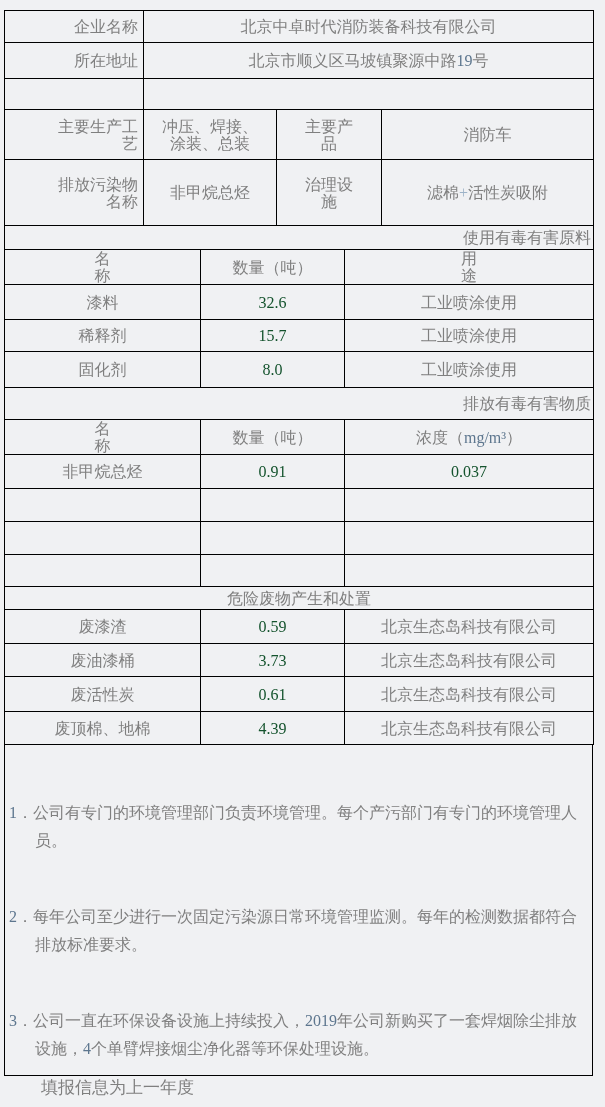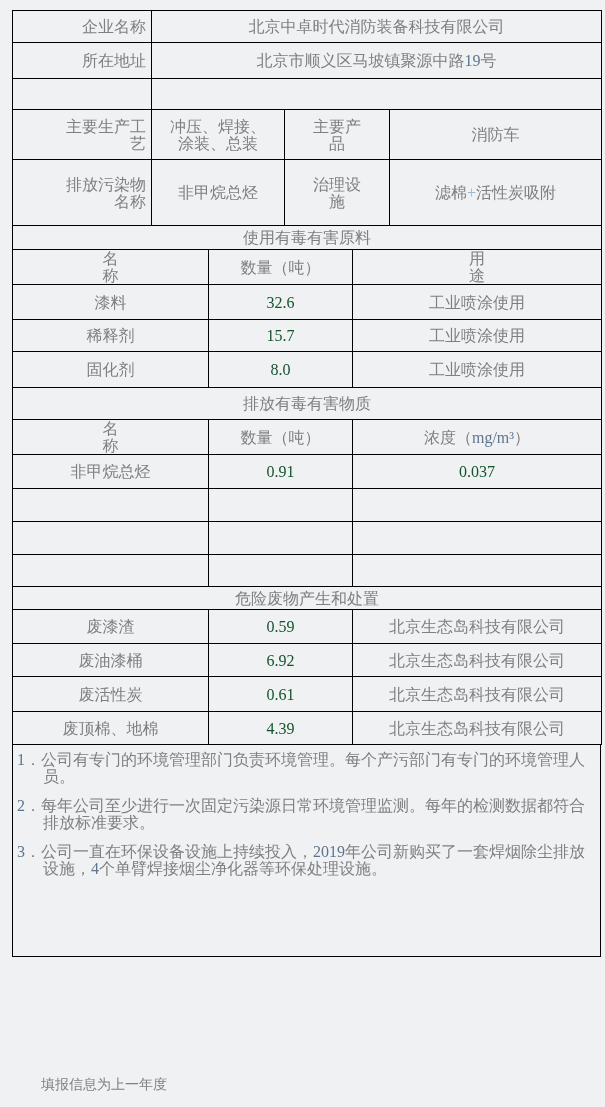--- a/index.html
+++ b/index.html
@@ -3,45 +3,45 @@
 <meta charset="utf-8">
 <style>
   html,body{margin:0;padding:0;}
   body{
     width:605px;height:1107px;
     background:#f0f1f3;
     font-family:"Liberation Serif","DejaVu Serif",serif;
     color:#7f7f7f;
     position:relative;
   }
-  .sheet{position:absolute;left:12px;top:10px;width:589px;}
+  .sheet{position:absolute;left:4px;top:10px;width:589px;}
   table{width:100%;border-collapse:collapse;table-layout:fixed;}
   table+table{margin-top:-1px;}
   td{
     border:1px solid #000;
     font-size:16px;line-height:17px;
     text-align:center;vertical-align:middle;
     white-space:pre-line;
     padding:0 2px;overflow:hidden;
   }
   .lbl{text-align:right;padding-right:5px;}
-  .sec{text-align:center;}
+  .sec{text-align:right;}
   .secc{text-align:center;}
   td.num{color:#14532d;}
   .inum{color:#5d768e;}
   .plus{color:#9db3c8;}
   .risk-body{
     vertical-align:top;text-align:left;
     padding:6px 8px 0 4px;white-space:normal;
   }
   .risk-item{
     padding-left:26px;text-indent:-26px;
-    line-height:17px;margin-bottom:12px;
-  }
-  .caption{position:absolute;left:41px;top:1076px;font-size:14px;color:#7f7f7f;}
+    line-height:28px;margin-bottom:12px;margin-top:48px;
+  }
+  .caption{position:absolute;left:41px;top:1076px;font-size:17px;color:#7f7f7f;}
   .h23{height:23px}.h24{height:24px}.h31{height:31px}.h32{height:32px}
   .h33{height:33px}.h34{height:34px}.h35{height:35px}.h36{height:36px}
   .h39{height:39px}.h50{height:50px}.h66{height:66px}.h212{height:212px}
   .c1{width:139px}.c2{width:133px}.c3{width:105px}.c4{width:212px}
   .s1{width:196px}.s2{width:144px}.s3{width:249px}
 </style>
 </head>
 <body>
 
 <div class="sheet">
@@ -170,21 +170,21 @@
       <tr class="h23">
         <td colspan="3" class="secc">危险废物产生和处置</td>
       </tr>
       <tr class="h34">
         <td>废漆渣</td>
         <td class="num">0.59</td>
         <td>北京生态岛科技有限公司</td>
       </tr>
       <tr class="h33">
         <td>废油漆桶</td>
-        <td class="num">6.92</td>
+        <td class="num">3.73</td>
         <td>北京生态岛科技有限公司</td>
       </tr>
       <tr class="h35">
         <td>废活性炭</td>
         <td class="num">0.61</td>
         <td>北京生态岛科技有限公司</td>
       </tr>
       <tr class="h33">
         <td>废顶棉、地棉</td>
         <td class="num">4.39</td>

